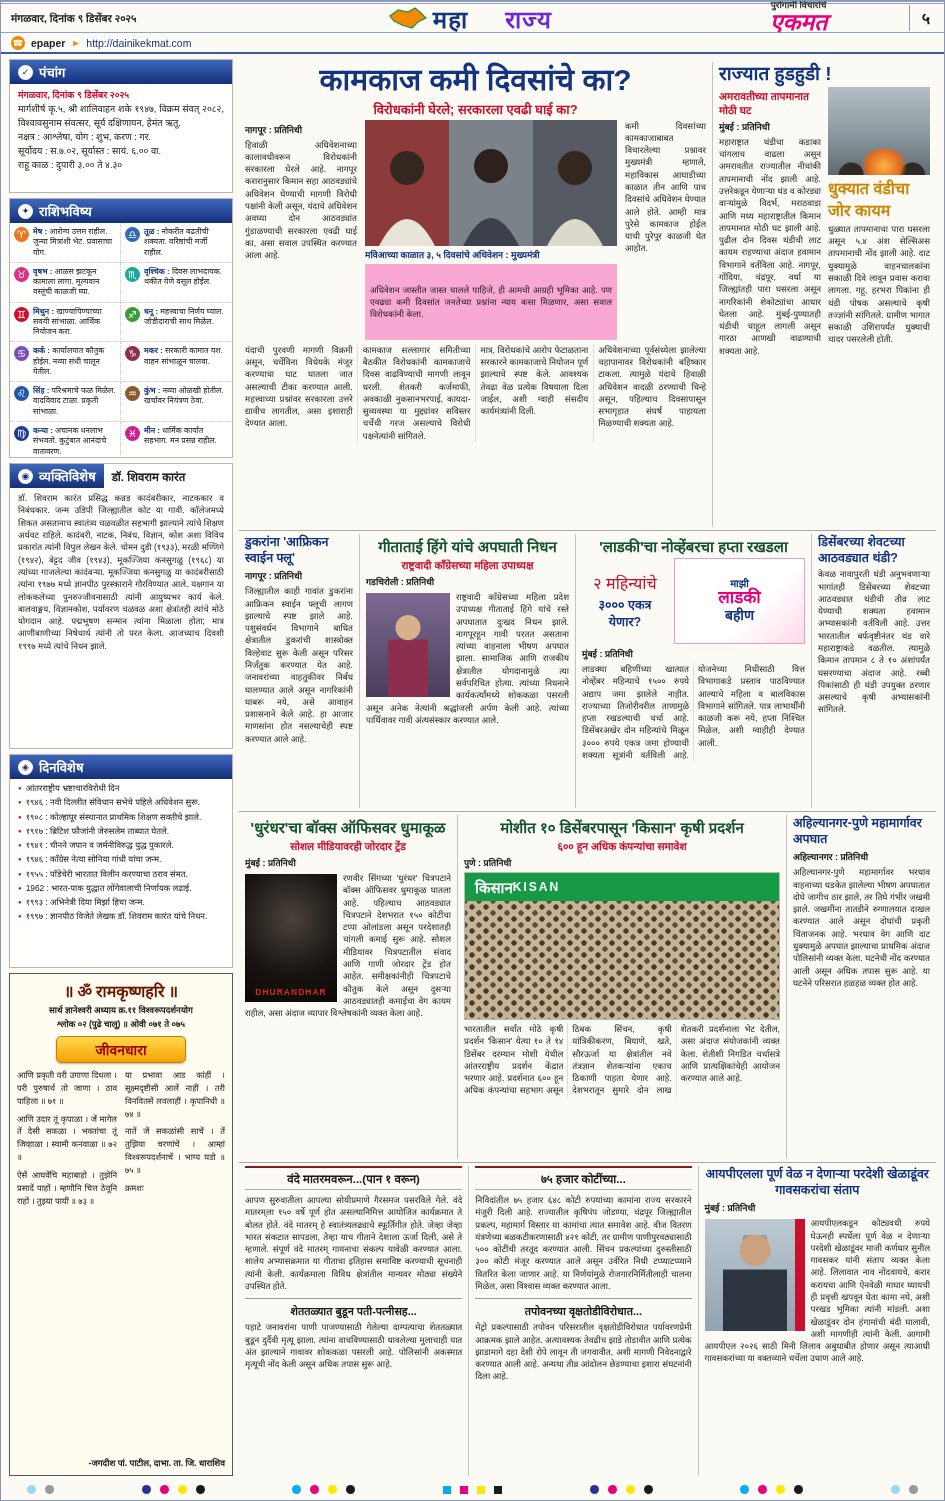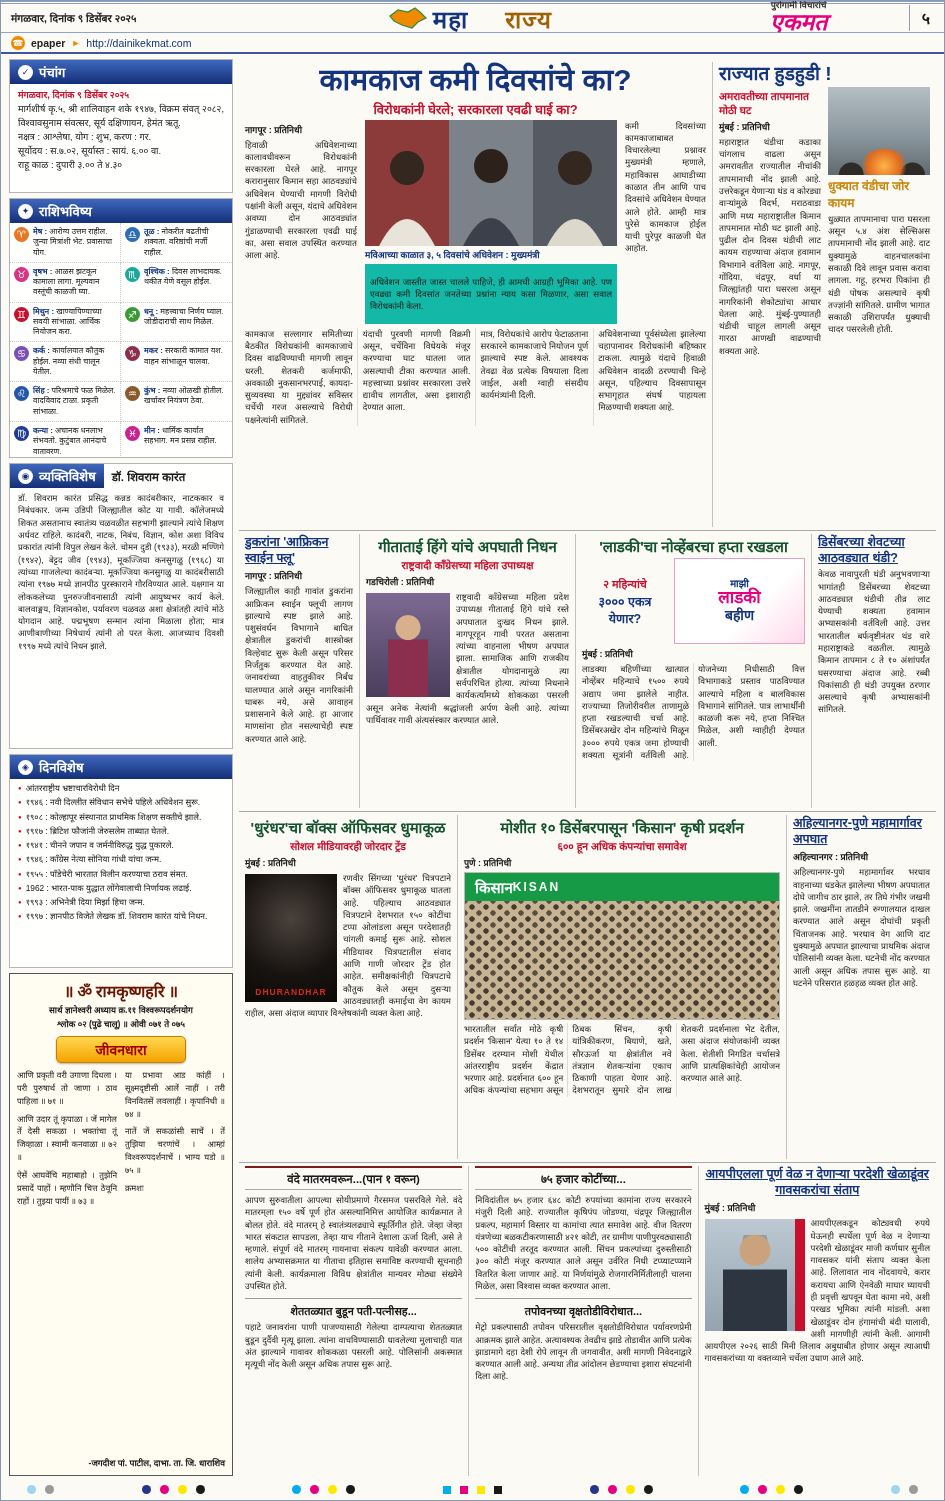--- a/index.html
+++ b/index.html
@@ -6,21 +6,21 @@
   html,body{background:#9a9a9a;}
   body{font-family:"Liberation Sans","DejaVu Sans",sans-serif;}
   .page{width:945px;height:1501px;margin:0 auto;background:#fbfaf5;color:#1a1a1a;border:1px solid #8b97b0;display:flex;flex-direction:column;overflow:hidden;}
 
   
   .topbar{height:32px;flex:none;display:flex;align-items:center;padding:0 10px;border-top:3px double #8fa3c8;border-bottom:1px solid #8fa3c8;}
   .date{width:230px;font-size:10.5px;font-weight:bold;color:#222;}
   .masthead{flex:1;display:flex;justify-content:center;align-items:center;gap:5px;}
   .map-ic{width:40px;height:24px;flex:none;}
   .mh-maha{font-size:24px;font-weight:bold;color:#14357e;letter-spacing:1px;}
-  .mh-rajya{font-size:24px;font-weight:bold;color:#a16207;letter-spacing:1px;margin-left:32px;}
+  .mh-rajya{font-size:24px;font-weight:bold;color:#6d28d9;letter-spacing:1px;margin-left:32px;}
   .brandwrap{width:200px;text-align:center;line-height:1.05;}
   .tagline{font-size:9px;font-weight:bold;color:#333;}
   .brand{font-size:23px;font-weight:bold;font-style:italic;color:#e6007e;font-family:"Liberation Serif",serif;}
   .pageno{border-left:1px solid #99a;padding:2px 4px 2px 12px;margin-left:10px;font-size:16px;font-weight:bold;}
   .urlbar{height:21px;flex:none;display:flex;align-items:center;gap:6px;padding:0 10px;border-bottom:2px solid #40589b;font-size:10.5px;}
   .phone-ic{width:14px;height:14px;border-radius:50%;background:#f08a00;color:#fff;font-size:9px;display:flex;align-items:center;justify-content:center;}
   .epaper{font-weight:bold;color:#222;}
   .arrow{color:#f08a00;font-size:9px;}
   .url{color:#14357e;text-decoration:none;}
 
@@ -69,54 +69,54 @@
   .row1{grid-template-columns:1fr 224px;border-top:none;margin-top:0;height:468px;}
   .row2{grid-template-columns:120px 216px 236px 1fr;height:278px;}
   .row3{grid-template-columns:218px 1fr 150px;height:348px;}
   .row4{grid-template-columns:1fr 1fr 1.04fr;flex:1;}
   .artcol{padding:0 6px;min-width:0;overflow:hidden;}
   .row .artcol + .artcol{border-left:1px solid #c2c2c2;}
 
   .h1{font-size:30px;line-height:1.12;font-weight:bold;color:#14357e;text-align:center;margin:1px 0 3px;}
   .h2{font-size:19px;line-height:1.15;font-weight:bold;color:#14357e;margin:1px 0 2px;}
   .h3{font-size:15px;line-height:1.2;font-weight:bold;color:#14532d;margin:4px 0 2px;}
-  .h4{font-size:12.5px;line-height:1.25;font-weight:bold;color:#14357e;margin:1px 0 2px;text-decoration:underline;}
+  .h4{font-size:12.5px;line-height:1.25;font-weight:bold;color:#14357e;margin:1px 0 2px;}
   .center{text-align:center;}
   .sub-red{color:#c8102e;font-weight:bold;font-size:13px;margin:2px 0;}
   .sub-red.sm{font-size:10.5px;}
   .dl{font-weight:bold;font-size:9px;margin:3px 0;}
   .body{font-size:8.6px;text-align:justify;line-height:1.43;color:#1c1c1c;}
   .cols2{columns:2;column-gap:9px;column-rule:1px solid #ddd;}
   .cols3{columns:3;column-gap:9px;column-rule:1px solid #ddd;}
   .cols4{columns:4;column-gap:10px;column-rule:1px solid #ddd;margin-top:4px;}
   .cols4 p{margin-bottom:4px;}
   .cap{font-weight:bold;font-size:9px;margin:2px 0;color:#14357e;}
-  .quote{background:#14b8a6;padding:12px 5px;font-size:8.6px;text-align:justify;margin-top:3px;line-height:1.4;}
+  .quote{background:#f9a8d4;padding:20px 5px;font-size:8.6px;text-align:justify;margin-top:3px;line-height:1.4;}
   .cont-h{font-weight:bold;font-size:11.5px;text-align:center;border-top:2px solid #7f1d1d;border-bottom:1px solid #aaa;padding:3px 0;margin-bottom:4px;}
   .cont-h2{font-weight:bold;font-size:11px;text-align:center;border-top:1px solid #999;padding-top:4px;margin-top:6px;margin-bottom:3px;}
 
   
   .lead-top{display:flex;gap:8px;margin-top:2px;}
   .lead-c1{width:112px;flex:none;}
   .lead-mid{width:252px;flex:none;}
   .lead-c2{flex:1;min-width:0;}
   .photo{position:relative;overflow:hidden;background:#c9c9c9;}
   .lead-photo{height:126px;}
   .fog-photo{height:88px;background:linear-gradient(180deg,#b4bec4 0%,#8b979e 55%,#5f6a70 100%);}
   .fog-photo::after{content:"";position:absolute;left:30%;bottom:-8px;width:50px;height:34px;border-radius:50%;background:radial-gradient(circle,#ffb347 0%,#e06a1f 55%,transparent 75%);}
   .fog-photo::before{content:"";position:absolute;left:8px;bottom:0;width:100%;height:26px;background:radial-gradient(circle at 15% 100%,#2e2a26 12px,transparent 13px),radial-gradient(circle at 45% 100%,#3a342e 13px,transparent 14px),radial-gradient(circle at 75% 100%,#2e2a26 12px,transparent 13px);}
-  .fog-cap{color:#c8860a;font-size:12px;}
+  .fog-cap{color:#c8860a;font-size:16px;}
   .huddle-grid{display:grid;grid-template-columns:1fr 1fr;gap:7px;margin-top:2px;}
 
   
   .geeta-photo{float:left;width:84px;height:104px;margin:2px 6px 2px 0;background:linear-gradient(180deg,#7d6a92 0%,#4a3d5c 100%);}
   .geeta-photo::after{content:"";position:absolute;left:22px;top:22px;width:40px;height:90px;background:radial-gradient(circle at 50% 14%,#d8b08c 12px,transparent 13px),linear-gradient(180deg,transparent 24px,#8c2f4f 25px);}
   .ladki-mid{display:flex;gap:6px;align-items:stretch;margin:2px 0;}
   .kicker{width:86px;flex:none;display:flex;flex-direction:column;justify-content:center;text-align:center;gap:2px;}
-  .kick1{color:#c8102e;font-weight:bold;font-size:11px;}
+  .kick1{color:#c8102e;font-weight:normal;font-size:16px;}
   .kick2{color:#14357e;font-weight:bold;font-size:12.5px;}
   .ladki-poster{flex:1;height:86px;border:1px solid #e6a0c0;background:linear-gradient(135deg,#fff 60%,#ffd9ea 100%);display:flex;flex-direction:column;align-items:center;justify-content:center;line-height:1.1;}
   .lp1{font-size:10px;font-weight:bold;color:#14357e;}
   .lp2{font-size:17px;font-weight:bold;color:#e6007e;}
   .lp3{font-size:14px;font-weight:bold;color:#14357e;}
 
   
   .dh-poster{float:left;width:92px;height:128px;margin:2px 6px 2px 0;background:radial-gradient(circle at 50% 35%,#4a423c 0%,#171310 60%,#0b0907 100%);display:flex;align-items:flex-end;justify-content:center;padding-bottom:5px;}
   .dh-title{color:#d42b1e;font-weight:bold;font-size:8.5px;letter-spacing:1px;}
   .kisan-photo{height:148px;margin:3px 0;display:flex;flex-direction:column;border:1px solid #bbb;}
@@ -348,22 +348,22 @@
                 </svg>
               </div>
               <div class="cap">मविआच्या काळात ३, ५ दिवसांचे अधिवेशन : मुख्यमंत्री</div>
               <div class="quote">अधिवेशन जास्तीत जास्त चालले पाहिजे, ही आमची आग्रही भूमिका आहे. पण एवढ्या कमी दिवसांत जनतेच्या प्रश्नांना न्याय कसा मिळणार, असा सवाल विरोधकांनी केला.</div>
             </div>
             <div class="lead-c2">
               <p class="body">कमी दिवसांच्या कामकाजाबाबत विचारलेल्या प्रश्नावर मुख्यमंत्री म्हणाले, महाविकास आघाडीच्या काळात तीन आणि पाच दिवसांचे अधिवेशन घेण्यात आले होते. आम्ही मात्र पुरेसे कामकाज होईल याची पुरेपूर काळजी घेत आहोत.</p>
             </div>
           </div>
           <div class="cols4">
+            <p class="body">यंदाची पुरवणी मागणी विक्रमी असून, चर्चेविना विधेयके मंजूर करण्याचा घाट घातला जात असल्याची टीका करण्यात आली. महत्त्वाच्या प्रश्नांवर सरकारला उत्तरे द्यावीच लागतील, असा इशाराही देण्यात आला.</p>
             <p class="body">कामकाज सल्लागार समितीच्या बैठकीत विरोधकांनी कामकाजाचे दिवस वाढविण्याची मागणी लावून धरली. शेतकरी कर्जमाफी, अवकाळी नुकसानभरपाई, कायदा-सुव्यवस्था या मुद्द्यांवर सविस्तर चर्चेची गरज असल्याचे विरोधी पक्षनेत्यांनी सांगितले.</p>
-            <p class="body">यंदाची पुरवणी मागणी विक्रमी असून, चर्चेविना विधेयके मंजूर करण्याचा घाट घातला जात असल्याची टीका करण्यात आली. महत्त्वाच्या प्रश्नांवर सरकारला उत्तरे द्यावीच लागतील, असा इशाराही देण्यात आला.</p>
             <p class="body">मात्र, विरोधकांचे आरोप फेटाळताना सरकारने कामकाजाचे नियोजन पूर्ण झाल्याचे स्पष्ट केले. आवश्यक तेवढा वेळ प्रत्येक विषयाला दिला जाईल, अशी ग्वाही संसदीय कार्यमंत्र्यांनी दिली.</p>
             <p class="body">अधिवेशनाच्या पूर्वसंध्येला झालेल्या चहापानावर विरोधकांनी बहिष्कार टाकला. त्यामुळे यंदाचे हिवाळी अधिवेशन वादळी ठरण्याची चिन्हे असून, पहिल्याच दिवसापासून सभागृहात संघर्ष पाहायला मिळण्याची शक्यता आहे.</p>
           </div>
         </article>
 
         <article class="artcol">
           <h2 class="h2">राज्यात हुडहुडी !</h2>
           <div class="huddle-grid">
             <div>
               <div class="sub-red sm">अमरावतीच्या तापमानात मोठी घट</div>

